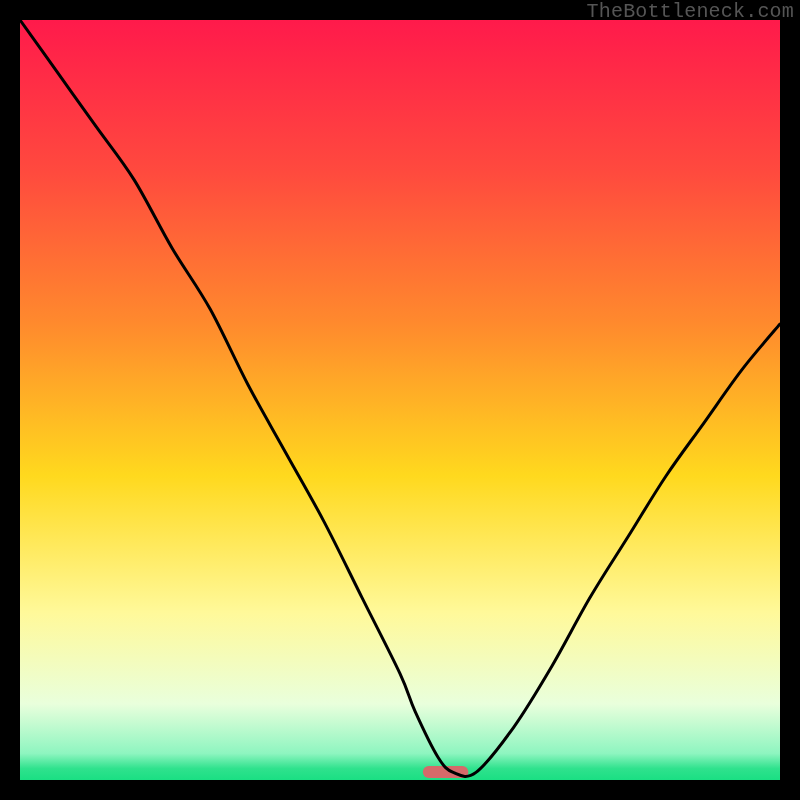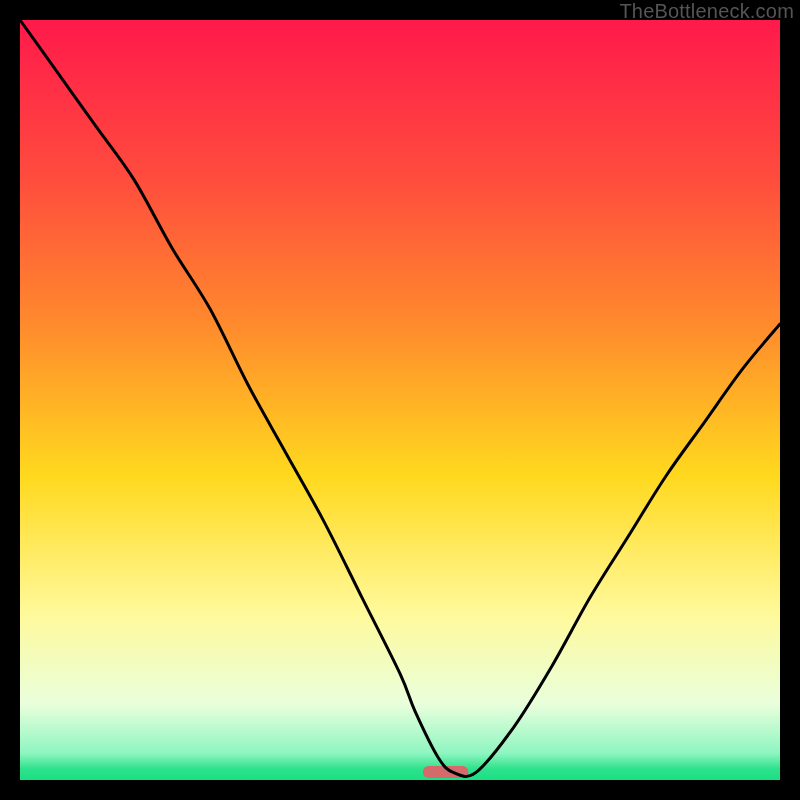--- a/index.html
+++ b/index.html
@@ -8,20 +8,21 @@
     width: 800px;
     height: 800px;
     background: #000;
     overflow: hidden;
     font-family: Arial, Helvetica, sans-serif;
   }
   .frame {
     position: absolute;
     inset: 0;
     background: #000;
+    font-family: Liberation Mono, monospace;
   }
   .plot {
     position: absolute;
     left: 20px;
     top: 20px;
     width: 760px;
     height: 760px;
   }
   .attribution {
     position: absolute;

